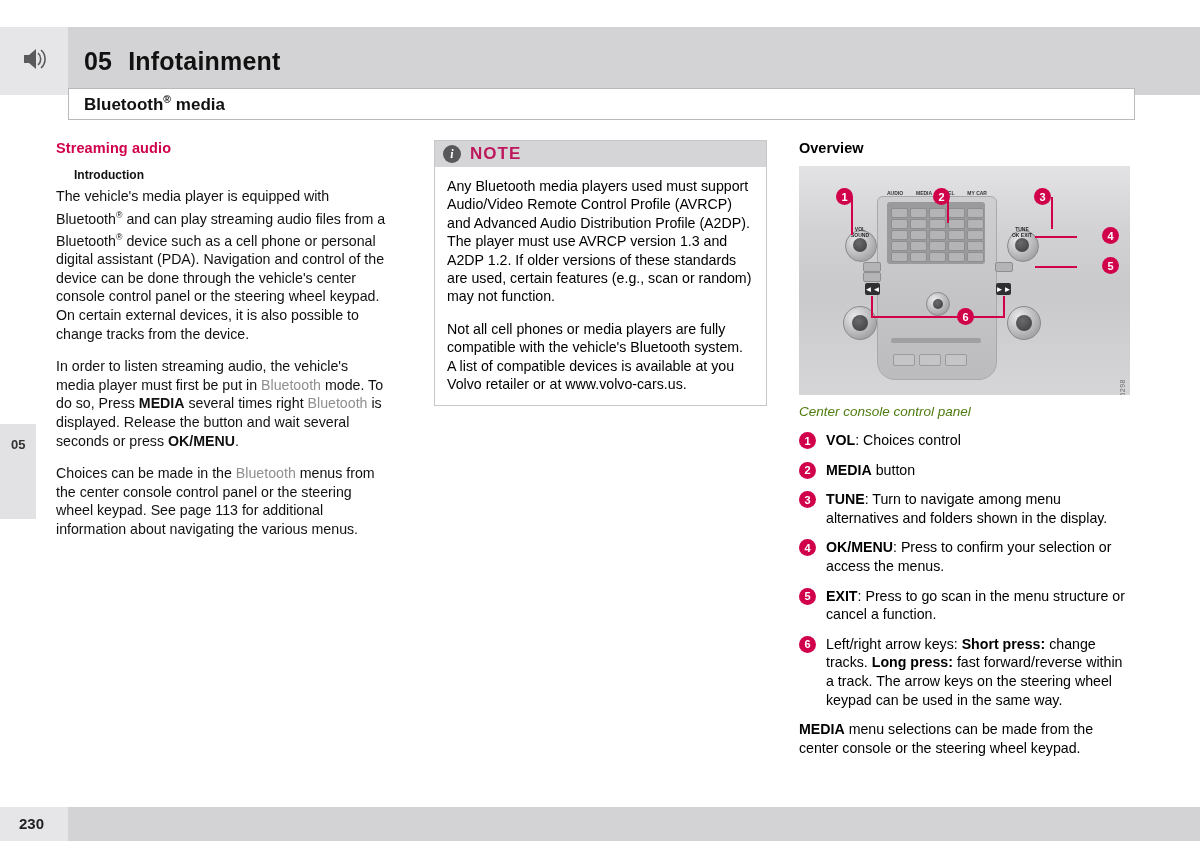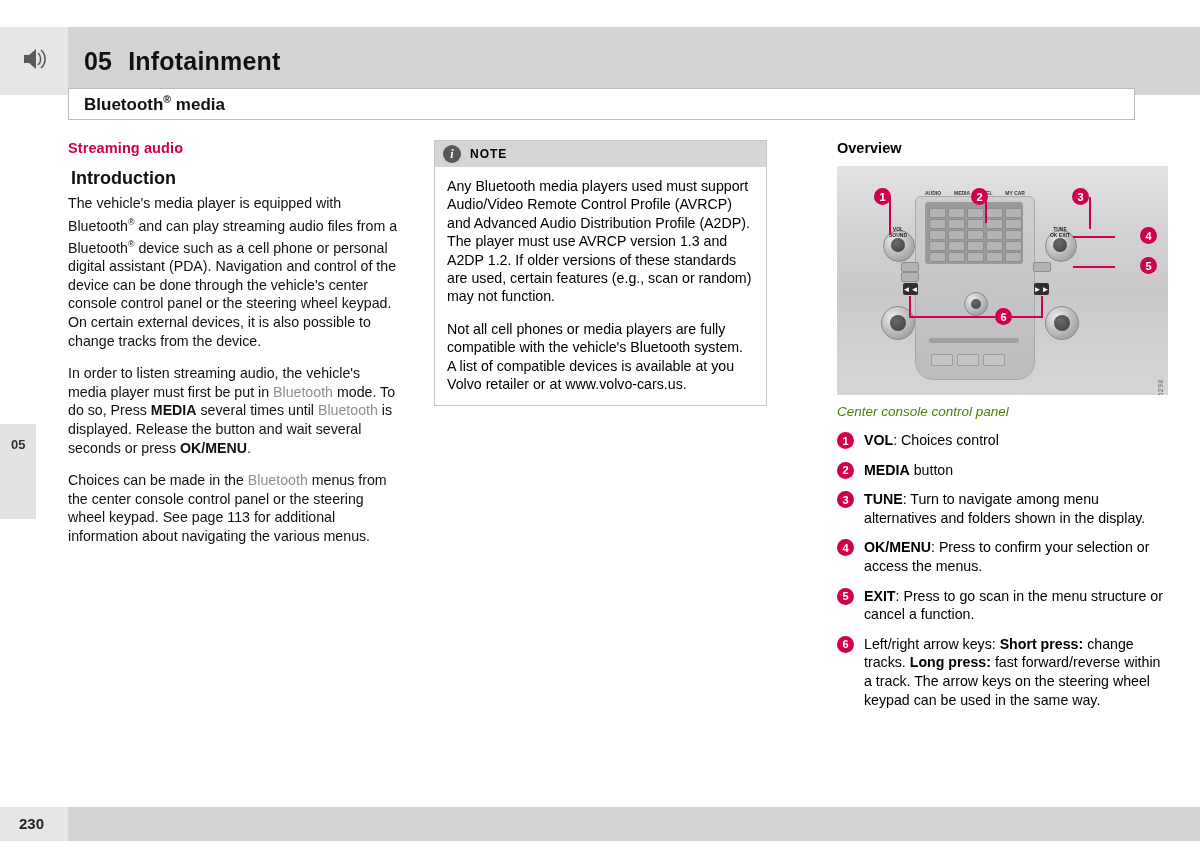--- a/index.html
+++ b/index.html
@@ -76,36 +76,36 @@
     position: absolute;
     left: 84px; top: 93px;
     font-size: 17px;
     font-weight: bold;
     color: #111;
   }
   sup { font-size: 0.62em; vertical-align: super; }
 
   
   .col { position: absolute; top: 140px; }
-  .col-1 { left: 68px;  width: 334px; }
+  .col-1 { left: 56px;  width: 334px; }
   .col-2 { left: 434px; width: 333px; }
-  .col-3 { left: 837px; width: 334px; }
+  .col-3 { left: 799px; width: 334px; }
 
   .sec-head {
     font-size: 14.5px;
     font-weight: bold;
     color: #d1004b;
     margin: 0 0 12px 0;
     letter-spacing: 0.1px;
   }
   .sub-head {
-    font-size: 18px;
+    font-size: 12px;
     font-weight: bold;
     color: #111;
-    margin: 0 0 5px 3px;
+    margin: 0 0 5px 18px;
   }
   p.body {
     font-size: 14.2px;
     line-height: 18.6px;
     margin: 0 0 14px 0;
     color: #111;
   }
   p.body:last-child { margin-bottom: 0; }
   .bt { color: #8f8f91; }
   b { font-weight: bold; }
@@ -132,24 +132,24 @@
     font-size: 12px;
     font-weight: bold;
     font-style: italic;
     font-family: "Liberation Serif", serif;
     display: flex;
     align-items: center;
     justify-content: center;
     margin-right: 9px;
   }
   .note-title {
-    font-size: 12px;
+    font-size: 17px;
     font-weight: bold;
     letter-spacing: 1px;
-    color: #000000;
+    color: #be185d;
   }
   .note-body { padding: 10px 12px 12px 12px; }
   .note-body p {
     font-size: 14.2px;
     line-height: 18.4px;
     margin: 0 0 14px 0;
   }
   .note-body p:last-child { margin-bottom: 0; }
   .after-note { margin-top: 20px; }
 
@@ -369,21 +369,21 @@
 
 <div class="title-box"></div>
 <div class="title-box-text"><span>Bluetooth</span><sup>®</sup><span> media</span></div>
 
 <div class="col col-1">
   <div class="sec-head">Streaming audio</div>
   <div class="sub-head">Introduction</div>
 
   <p class="body"><span>The vehicle's media player is equipped with Bluetooth</span><sup>®</sup><span> and can play streaming audio files from a Bluetooth</span><sup>®</sup><span> device such as a cell phone or personal digital assistant (PDA). Navigation and control of the device can be done through the vehicle's center console control panel or the steering wheel keypad. On certain external devices, it is also possible to change tracks from the device.</span></p>
 
-  <p class="body"><span>In order to listen streaming audio, the vehicle's media player must first be put in </span><span class="bt">Bluetooth</span><span> mode. To do so, Press </span><b>MEDIA</b><span> several times until </span><span class="bt">Bluetooth</span><span> is displayed. Release the button and wait several seconds or press </span><b>OK/MENU</b><span>.</span></p>
+  <p class="body"><span>In order to listen streaming audio, the vehicle's media player must first be put in </span><span class="bt">Bluetooth</span><span> mode. To do so, Press </span><b>MEDIA</b><span> several times right </span><span class="bt">Bluetooth</span><span> is displayed. Release the button and wait several seconds or press </span><b>OK/MENU</b><span>.</span></p>
 
   <p class="body"><span>Choices can be made in the </span><span class="bt">Bluetooth</span><span> menus from the center console control panel or the steering wheel keypad. See page 113 for additional information about navigating the various menus.</span></p>
 </div>
 
 <div class="col col-2">
   <div class="note-box">
     <div class="note-head">
       <div class="note-icon">i</div>
       <div class="note-title">NOTE</div>
     </div>
@@ -523,19 +523,20 @@
   <div class="legend-item">
     <div class="legend-num">5</div>
     <div class="legend-text"><b>EXIT</b><span>: Press to go scan in the menu structure or cancel a function.</span></div>
   </div>
 
   <div class="legend-item">
     <div class="legend-num">6</div>
     <div class="legend-text"><span>Left/right arrow keys: </span><b>Short press:</b><span> change tracks. </span><b>Long press:</b><span> fast forward/reverse within a track. The arrow keys on the steering wheel keypad can be used in the same way.</span></div>
   </div>
 
+  <div class="legend-foot"><b>MEDIA</b><span> menu selections can be made from the center console or the steering wheel keypad.</span></div>
 </div>
 
 <div class="footer">
   <div class="footer-bar"></div>
   <div class="footer-num-box"></div>
   <div class="footer-num">230</div>
 </div>
 
 </body></html>

